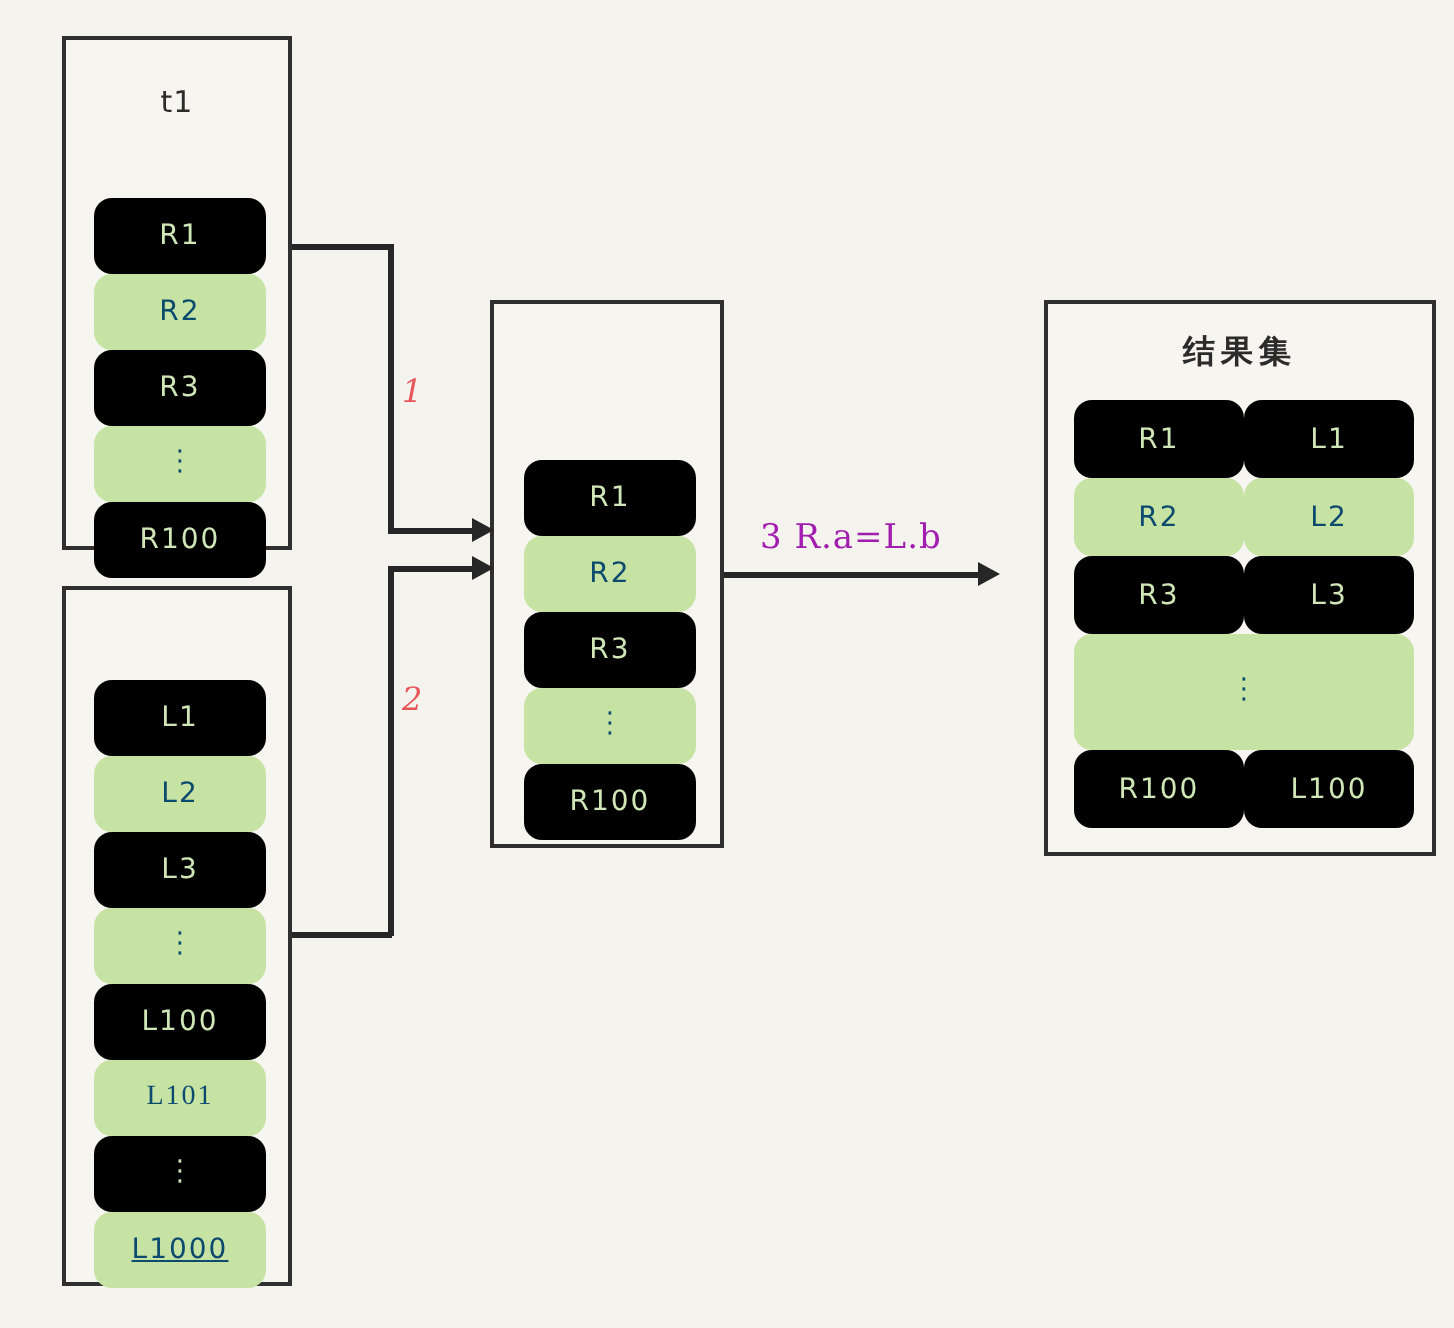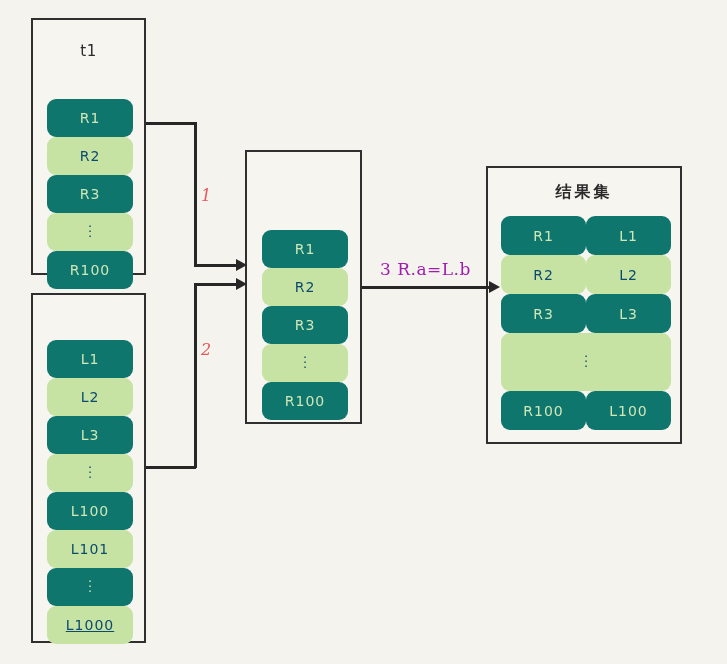--- a/index.html
+++ b/index.html
@@ -50,21 +50,21 @@
     border-radius: 9px;
     box-sizing: border-box;
     display: flex;
     align-items: center;
     justify-content: center;
     font-family: "DejaVu Sans", sans-serif;
     font-size: 14px;
     letter-spacing: 1px;
   }
   .cell.dark {
-    background: #0f766e;
+    background: #000000;
     color: #cfe6b6;
   }
   .cell.light {
     background: #c6e3a4;
     color: #0c4a6e;
   }
   .cell .dots {
     display: block;
     line-height: 5px;
     font-size: 13px;
@@ -138,21 +138,21 @@
     <div class="cell light" style="left:14px; top:83px; width:86px; height:38px;">L2</div>
     <div class="cell dark" style="left:14px; top:121px; width:86px; height:38px;">L3</div>
     <div class="cell light" style="left:14px; top:159px; width:86px; height:38px;">
       <span class="dots">
           <i>·</i>
           <i>·</i>
           <i>·</i>
         </span>
     </div>
     <div class="cell dark" style="left:14px; top:197px; width:86px; height:38px;">L100</div>
-    <div class="cell light" style="left:14px; top:235px; width:86px; height:38px;">L101</div>
+    <div class="cell light" style="left:14px; top:235px; width:86px; height:38px;font-family:Liberation Serif, serif;">L101</div>
     <div class="cell dark" style="left:14px; top:273px; width:86px; height:38px;">
       <span class="dots" style="color:#cfe6b6;">
           <i>·</i>
           <i>·</i>
           <i>·</i>
         </span>
     </div>
     <div class="cell light" style="left:14px; top:311px; width:86px; height:38px;text-decoration:underline;">L1000</div>
   </div>
 
@@ -164,21 +164,21 @@
     <div class="cell light" style="left:15px; top:192px; width:86px; height:38px;">
       <span class="dots">
           <i>·</i>
           <i>·</i>
           <i>·</i>
         </span>
     </div>
     <div class="cell dark" style="left:15px; top:230px; width:86px; height:38px;">R100</div>
   </div>
 
-  <div class="panel" style="left:486px; top:150px; width:196px; height:278px;margin-top:16px;">
+  <div class="panel" style="left:522px; top:150px; width:196px; height:278px;">
     <div class="panel-title cjk" style="top:14px;">结果集</div>
 
     <div class="cell dark" style="left:13px;  top:48px; width:85px; height:39px;">R1</div>
     <div class="cell dark" style="left:98px;  top:48px; width:85px; height:39px;">L1</div>
 
     <div class="cell light" style="left:13px;  top:87px; width:85px; height:39px;">R2</div>
     <div class="cell light" style="left:98px;  top:87px; width:85px; height:39px;">L2</div>
 
     <div class="cell dark" style="left:13px;  top:126px; width:85px; height:39px;">R3</div>
     <div class="cell dark" style="left:98px;  top:126px; width:85px; height:39px;">L3</div>

